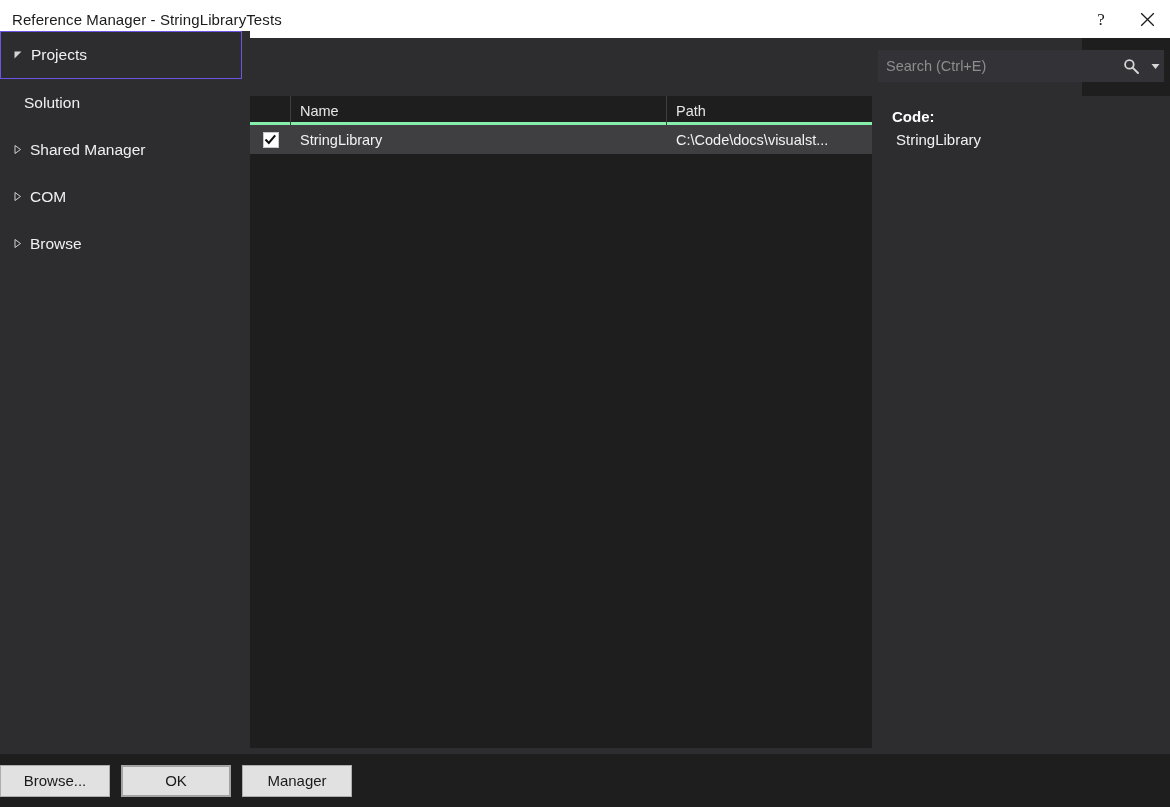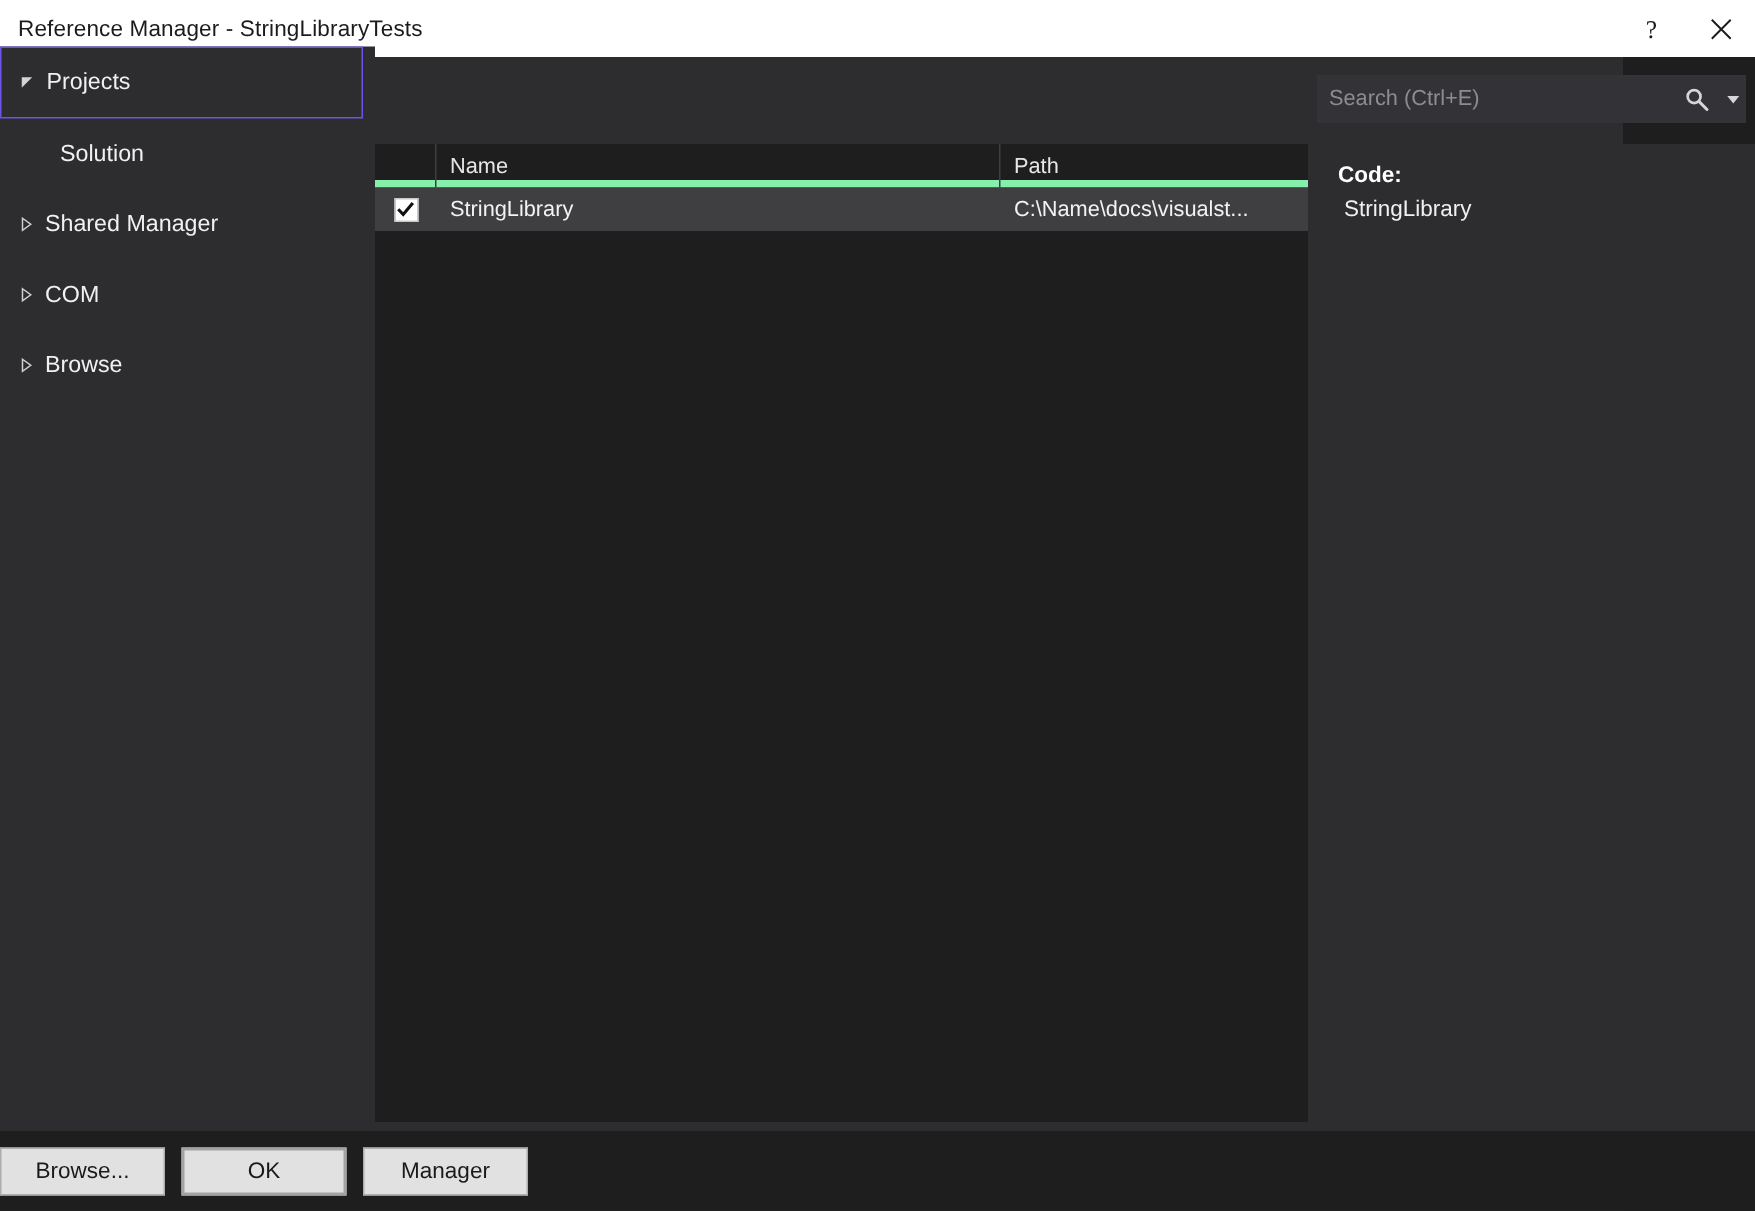--- a/index.html
+++ b/index.html
@@ -40,34 +40,34 @@
     width: 26px; min-width: 26px; margin-left: 4px;
     display: flex; align-items: center; justify-content: center;
   }
   .nav-item.selected {
     border: 1px solid #6a5acd;
     border-color: #6b54e8;
     margin-right: 8px;
     height: 48px;
   }
   .nav-item .nav-label { white-space: nowrap; }
-  .nav-item.child .nav-label { margin-left: 40px; }
+  .nav-item.child .nav-label { margin-left: 24px; }
 
   
   .center-toolbar {
     position: absolute; left: 250px; top: 38px; width: 628px; height: 58px;
     background: #2d2d30;
   }
   .list-panel {
     position: absolute; left: 250px; top: 96px; width: 628px; height: 652px;
     background: #1e1e1e;
   }
   .grid-header {
     display: flex; height: 29px; background: #1e1e1e;
-    border-bottom: 5px solid #86efac;
+    border-bottom: 3px solid #86efac;
   }
   .grid-header .hcell {
     color: #e6e6e6; font-size: 14.5px; display: flex; align-items: center;
     border-right: 1px solid #3f3f41; height: 29px;
   }
   .hcell.check-col { width: 41px; min-width: 41px; }
   .hcell.name-col { width: 376px; min-width: 376px; padding-left: 9px; }
   .hcell.path-col { flex: 1 1 auto; padding-left: 9px; border-right: none; }
 
   .grid-row {
@@ -203,21 +203,21 @@
 
     <div class="grid-row selected">
       <div class="cell check-col">
         <span class="checkbox">
           <svg width="13" height="13" viewBox="0 0 13 13">
             <path d="M1.5 6.5 L4.8 10 L11.2 2.4" stroke="#111111" stroke-width="2.1" fill="none"></path>
           </svg>
         </span>
       </div>
       <div class="cell name-col">StringLibrary</div>
-      <div class="cell path-col">C:\Name\docs\visualst...</div>
+      <div class="cell path-col">C:\Code\docs\visualst...</div>
     </div>
   </div>
 
   <div class="gutter"></div>
 
   <div class="search-wrap">
     <input class="search-input" type="text" placeholder="Search (Ctrl+E)" style="">
     <button class="search-icon-btn">
       <svg width="17" height="17" viewBox="0 0 17 17">
         <circle cx="6.4" cy="6.4" r="4.3" fill="none" stroke="#d6d6d6" stroke-width="1.8"></circle>

